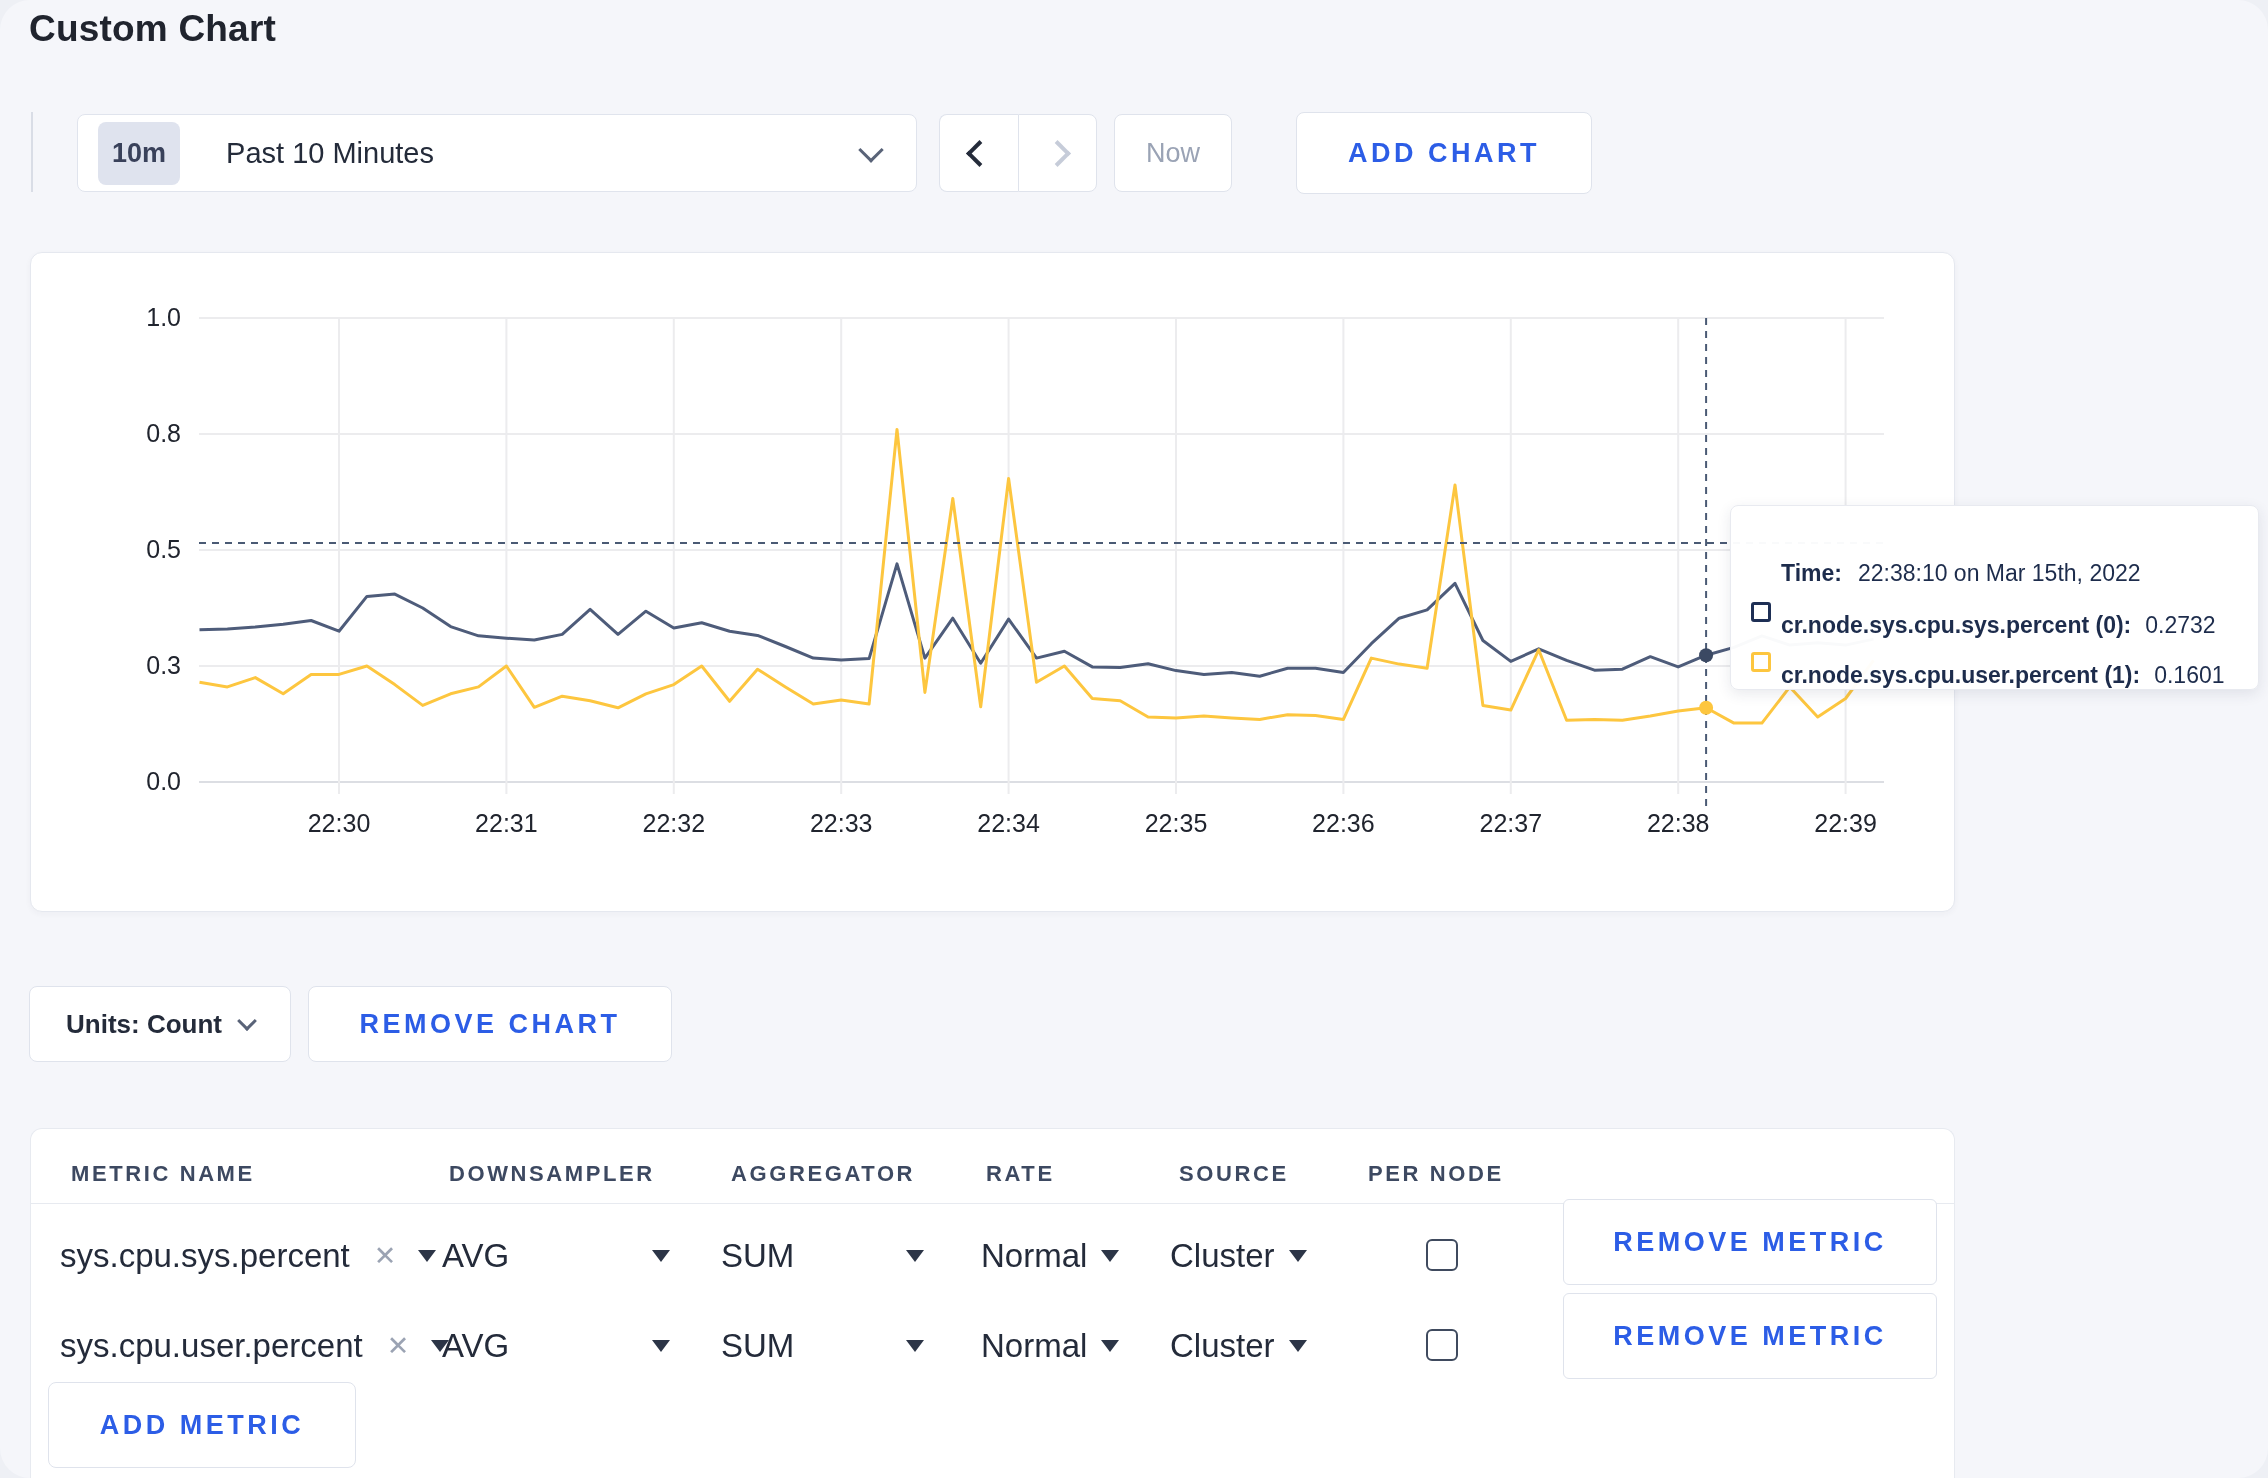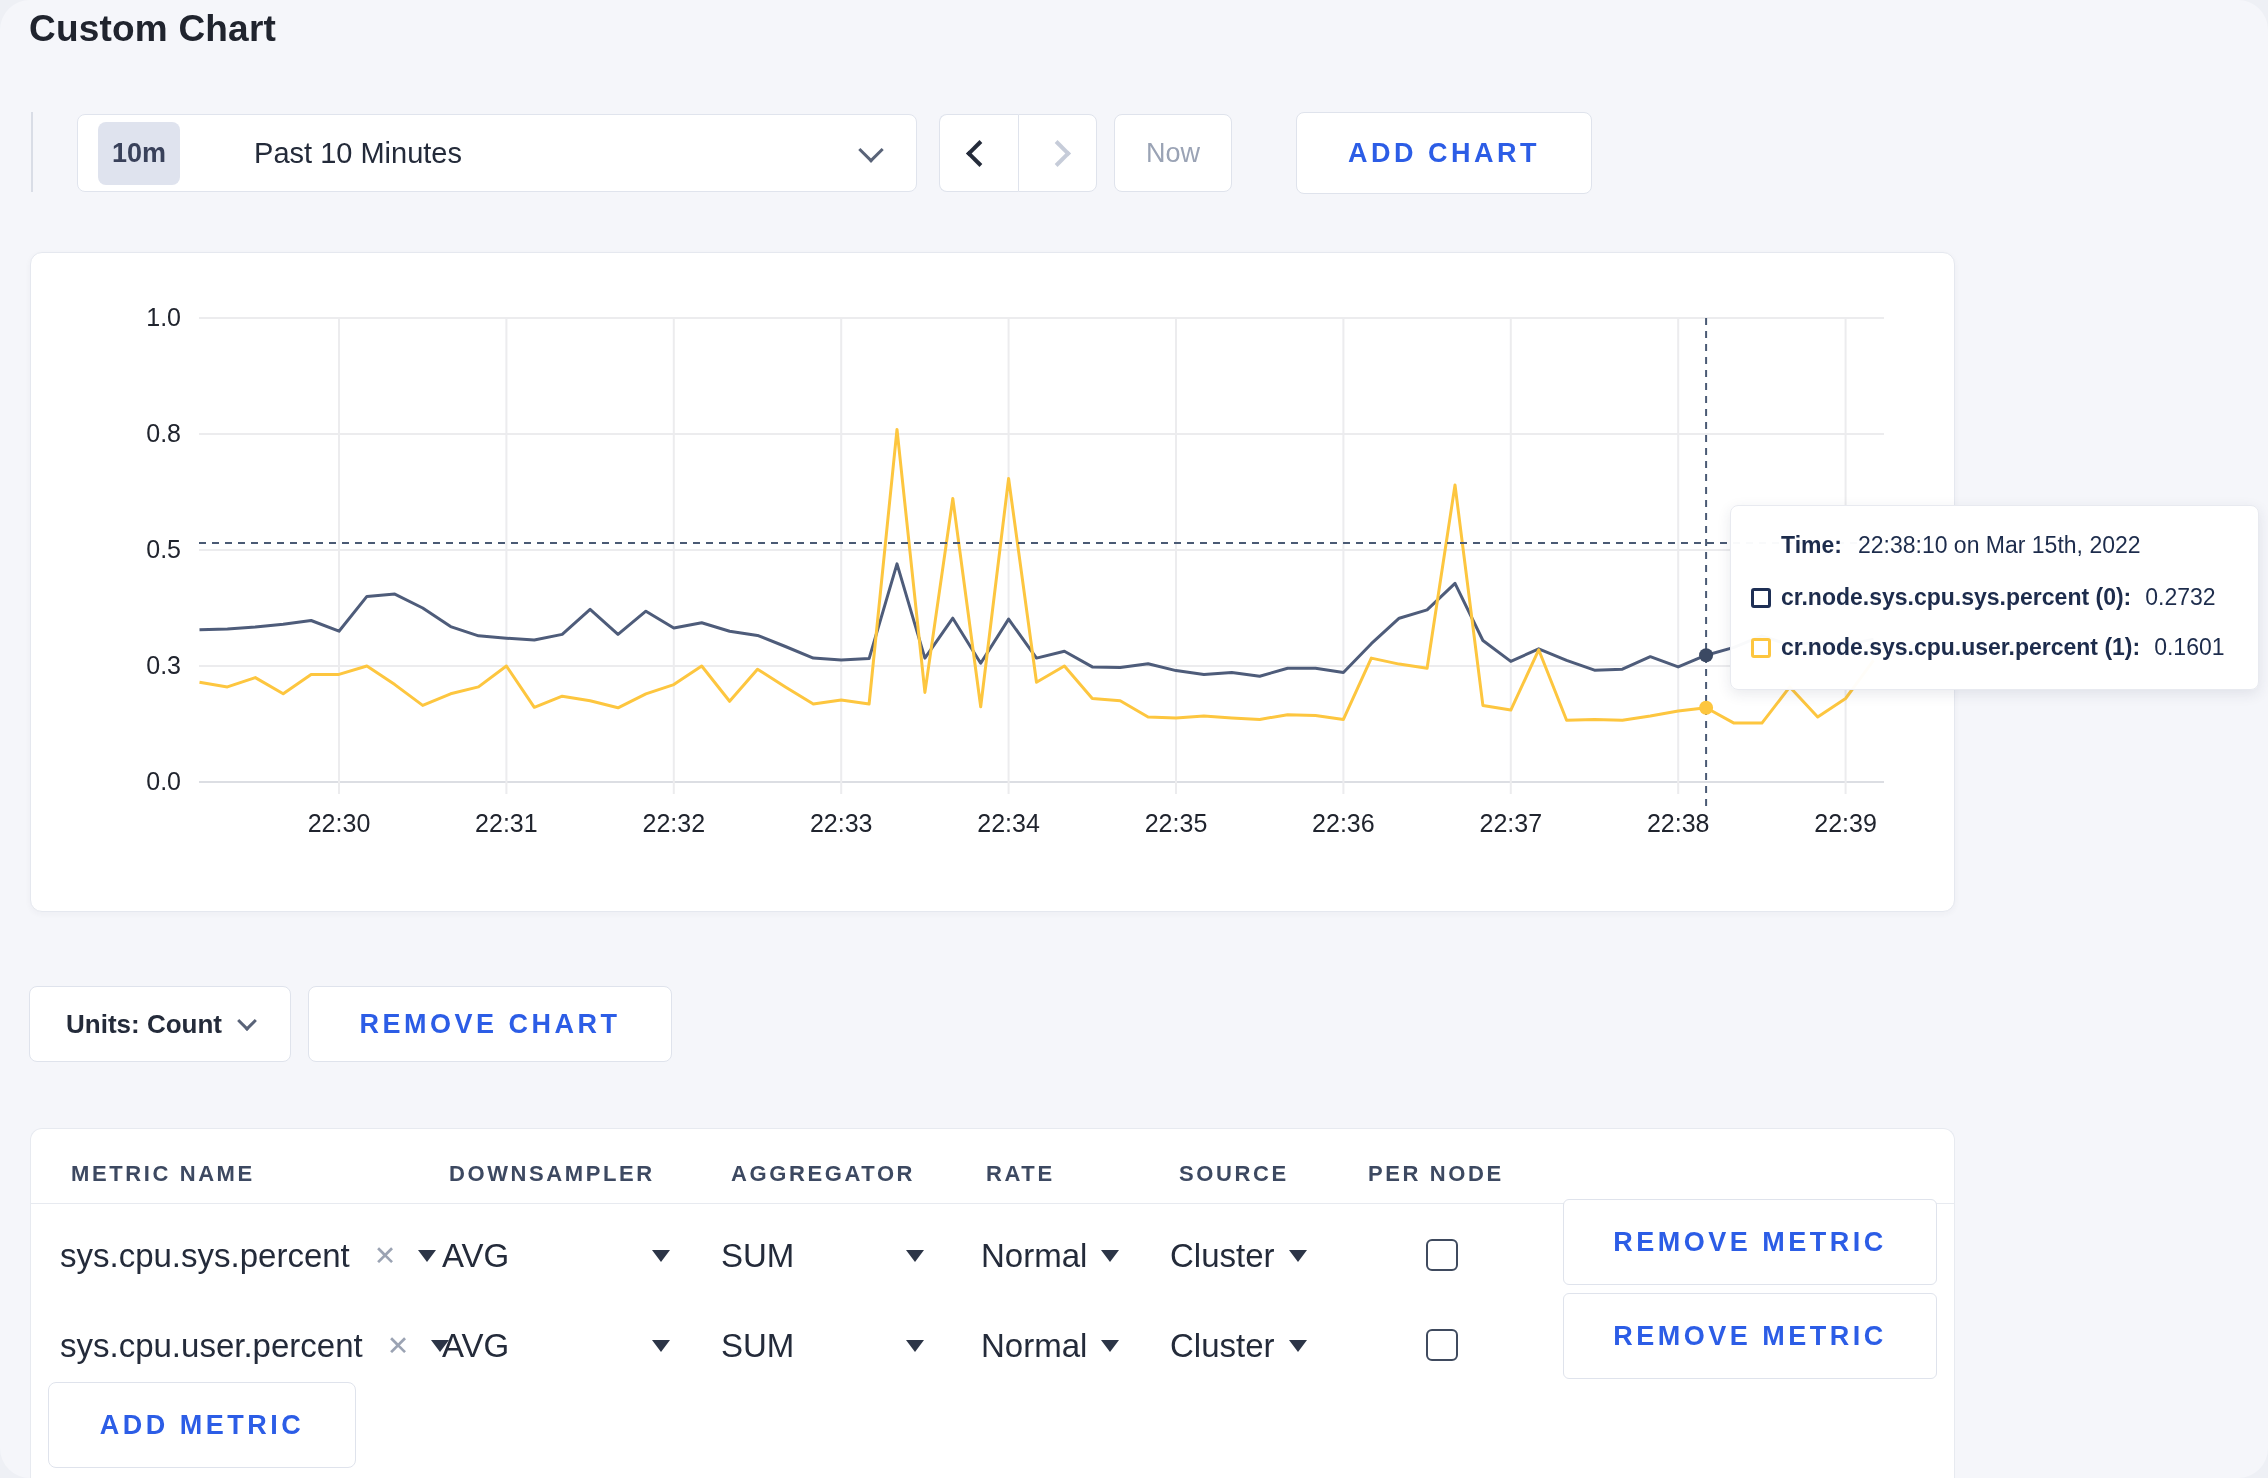--- a/index.html
+++ b/index.html
@@ -18,39 +18,39 @@
   .chev{display:inline-block;width:15px;height:15px;border-left:3px solid #596378;border-bottom:3px solid #596378;}
   .chev-down{transform:rotate(-45deg);margin-top:-6px;}
   .chev-left{transform:rotate(45deg);border-color:#242b3a;border-width:4px;}
   .chev-right{transform:rotate(-135deg);border-color:#c6ccd9;border-width:4px;}
   .caret{display:inline-block;width:0;height:0;border-left:9px solid transparent;border-right:9px solid transparent;border-top:12px solid #2c3547;}
   .xicon{color:#9ba3b3;font-size:27px;}
   .cell-text{font-size:33px;color:#242b3a;}
   .th{font-size:22px;font-weight:700;letter-spacing:2.6px;color:#3d4961;}
   .checkbox{width:32px;height:32px;border:2.5px solid #3f4a5e;border-radius:6px;background:#fff;box-sizing:border-box;}
   .tooltip{background:rgba(255,255,255,.97);border:1px solid #e8eaf0;border-radius:8px;box-shadow:0 4px 14px rgba(40,50,80,.10);z-index:6;}
-  .tt-text{font-size:23px;color:#1d2c4c;}
+  .tt-text{font-size:23px;color:#1d2c4c;margin-top:28px;}
   .tt-bold{font-weight:700;}
   .tt-square{width:20px;height:20px;border-radius:3px;background:#fff;box-sizing:border-box;display:inline-block;}
   .x-label{position:absolute;width:100px;text-align:center;font-size:25px;color:#20242e;}
   .y-label{position:absolute;width:90px;text-align:right;font-size:25px;color:#20242e;}
   svg{display:block;}
 </style>
 </head>
 <body>
 
 <div id="stage">
 
   <div class="abs page-title" style="left:29px;top:8px;">Custom Chart</div>
 
   <div class="abs vrule" style="left:31px;top:112px;height:80px;"></div>
 
   <div class="abs dd" style="left:77px;top:114px;width:840px;height:78px;padding:0 36px 0 20px;">
     <span class="badge">10m</span>
-    <span class="dd-label" style="margin-left:74px;flex:1;">Past 10 Minutes</span>
+    <span class="dd-label" style="margin-left:46px;flex:1;">Past 10 Minutes</span>
     <span class="chev chev-down"></span>
   </div>
 
   <div class="abs" style="left:939px;top:114px;width:158px;height:78px;display:flex;">
     <div class="btn" style="width:79px;height:78px;border-radius:8px 0 0 8px;border-right:none;">
       <span class="chev chev-left"></span>
     </div>
     <div class="btn" style="width:79px;height:78px;border-radius:0 8px 8px 0;">
       <span class="chev chev-right"></span>
     </div>

